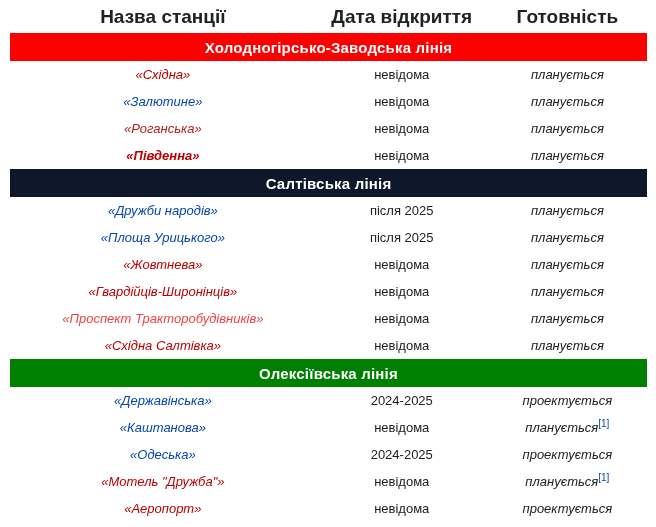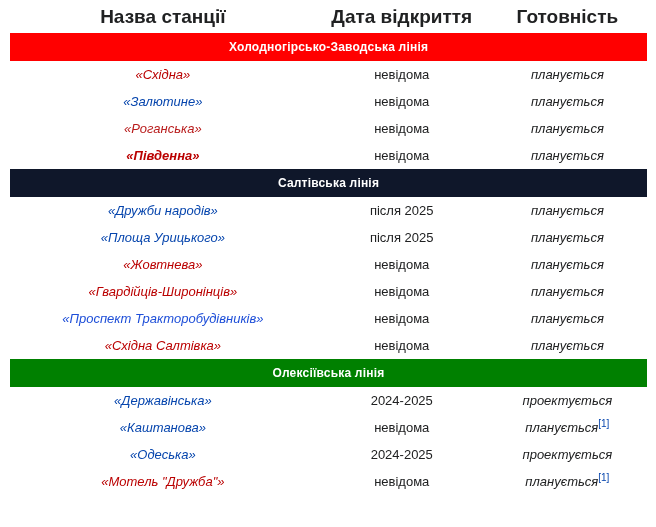--- a/index.html
+++ b/index.html
@@ -22,21 +22,21 @@
     text-align:center;
     vertical-align:middle;
     color:#202122;
   }
   td.line-banner{
     height:28px;
     text-align:center;
     vertical-align:middle;
     color:#ffffff;
     font-weight:bold;
-    font-size:12px;
+    font-size:15px;
     letter-spacing:.2px;
   }
   td.cell{
     height:27px;
     text-align:center;
     vertical-align:middle;
     font-size:13px;
     white-space:nowrap;
   }
   a.station-link{
@@ -108,21 +108,21 @@
         <td class="cell"><a href="#" class="station-link" style="color: rgb(186, 0, 0);">«Жовтнева»</a></td>
         <td class="cell">невідома</td>
         <td class="cell"><span class="status">планується</span></td>
       </tr>
       <tr>
         <td class="cell"><a href="#" class="station-link" style="color: rgb(186, 0, 0);">«Гвардійців-Широнінців»</a></td>
         <td class="cell">невідома</td>
         <td class="cell"><span class="status">планується</span></td>
       </tr>
       <tr>
-        <td class="cell"><a href="#" class="station-link" style="color: #1d4ed8;">«Проспект Тракторобудівників»</a></td>
+        <td class="cell"><a href="#" class="station-link" style="color: #ef4444;">«Проспект Тракторобудівників»</a></td>
         <td class="cell">невідома</td>
         <td class="cell"><span class="status">планується</span></td>
       </tr>
       <tr>
         <td class="cell"><a href="#" class="station-link" style="color: rgb(186, 0, 0);">«Східна Салтівка»</a></td>
         <td class="cell">невідома</td>
         <td class="cell"><span class="status">планується</span></td>
       </tr>
       <tr>
         <td colspan="3" class="line-banner" style="background-color: rgb(0, 128, 0); color: rgb(255, 255, 255);">Олексіївська лінія</td>
@@ -140,14 +140,19 @@
       <tr>
         <td class="cell"><a href="#" class="station-link" style="color: rgb(6, 69, 173);">«Одеська»</a></td>
         <td class="cell">2024-2025</td>
         <td class="cell"><span class="status">проектується</span></td>
       </tr>
       <tr>
         <td class="cell"><a href="#" class="station-link" style="color: rgb(186, 0, 0);">«Мотель "Дружба"»</a></td>
         <td class="cell">невідома</td>
         <td class="cell"><span class="status">планується</span><sup class="reference"><a href="#" style="color: rgb(6, 69, 173);">[1]</a></sup></td>
       </tr>
+      <tr>
+        <td class="cell"><a href="#" class="station-link" style="color: rgb(186, 0, 0);">«Аеропорт»</a></td>
+        <td class="cell">невідома</td>
+        <td class="cell"><span class="status">проектується</span></td>
+      </tr>
     </tbody>
 </table>
 
 </body></html>

